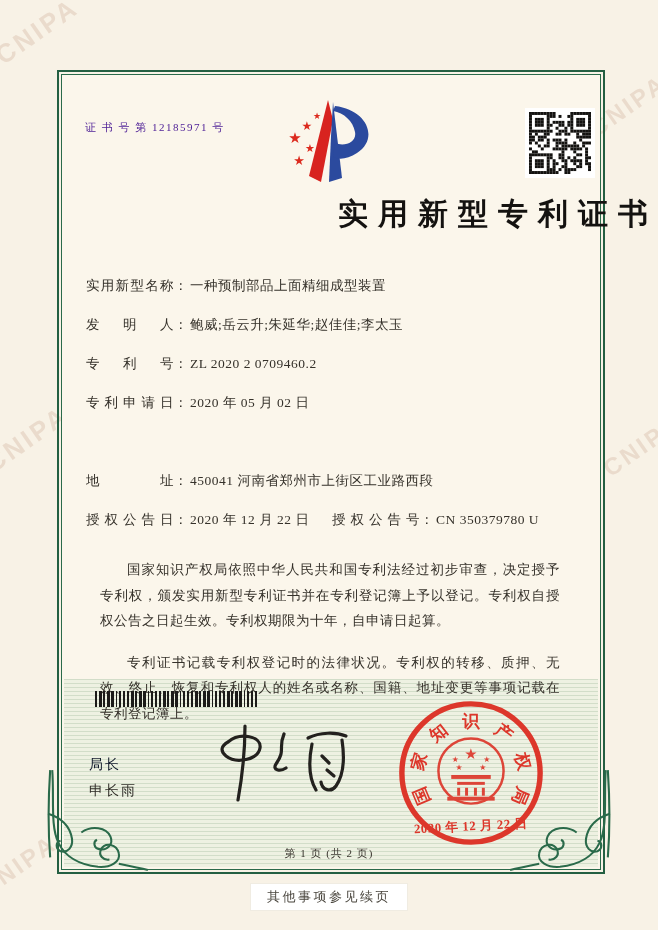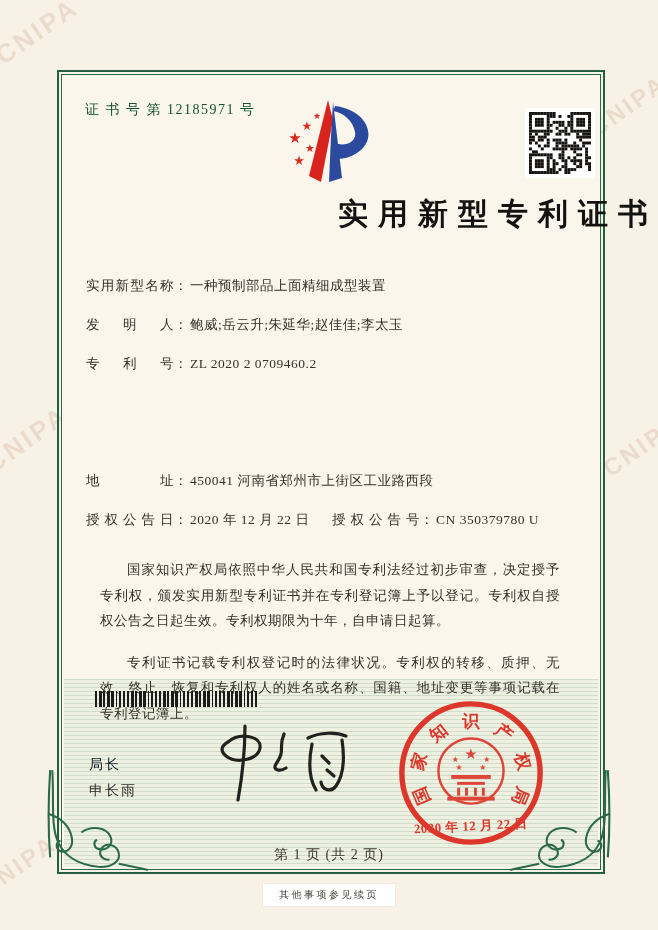--- a/index.html
+++ b/index.html
@@ -11,21 +11,21 @@
   .frame{position:absolute;left:57px;top:70px;width:544px;height:800px;border:2px solid #24604388;
          border-color:#245f42;}
   .frame-inner{position:absolute;inset:2px;border:1px solid #2a6a4a;background:#fbf6eb;}
   .band{position:absolute;left:2px;right:2px;bottom:2px;height:188px;background:#eef1e2;
         background-image:repeating-linear-gradient(180deg,rgba(110,150,110,0.22) 0 1px,rgba(0,0,0,0) 1px 4px);}
   .flourish{position:absolute;width:104px;height:104px;}
   .flourish svg{width:100%;height:100%;}
   .fl-bl{left:46px;top:768px;}
   .fl-br{left:508px;top:768px;transform:scaleX(-1);}
   
-  .cert-no{position:absolute;left:85px;top:101px;font-size:14px;letter-spacing:1.5px;color:#14532d;}
+  .cert-no{position:absolute;left:85px;top:120px;font-size:11px;letter-spacing:1.5px;color:#4c1d95;}
   .logo{position:absolute;left:282px;top:94px;width:96px;height:94px;}
   .qr-wrap{position:absolute;left:525px;top:108px;background:#fff;padding:4px;width:62px;height:62px;}
   .title{position:absolute;left:0;right:0;top:194px;text-align:right;font-size:30px;font-weight:bold;
          letter-spacing:10px;padding-left:10px;color:#141210;}
   
   .row{position:absolute;left:86px;font-size:13.5px;letter-spacing:0.5px;white-space:nowrap;color:#35312a;}
   .f-label{display:inline-block;width:88px;text-align:justify;text-align-last:justify;}
   .f-value{margin-left:2px;margin-top:28px;}
   .grant2{position:absolute;left:246px;top:0;}
   
@@ -41,24 +41,24 @@
             font-family:"Liberation Sans","DejaVu Sans",sans-serif;color:#2e2b26;margin-top:8px;}
   .signature{position:absolute;left:212px;top:720px;width:150px;height:85px;}
   .signature path{stroke:#23211e;stroke-width:3.2;fill:none;stroke-linecap:round;stroke-linejoin:round;}
   .seal{position:absolute;left:392px;top:694px;width:158px;height:158px;opacity:0.93;}
   .seal-ring{fill:none;stroke:#dc2a1e;stroke-width:5.5;}
   .seal-char{font-size:17.5px;font-weight:bold;fill:#dc2a1e;text-anchor:middle;dominant-baseline:central;}
   .seal-date{font-size:13px;font-weight:bold;fill:#dc2a1e;text-anchor:middle;letter-spacing:0.5px;}
   .emblem{stroke:#dc2a1e;fill:#dc2a1e;}
   .emblem-star{fill:#dc2a1e;text-anchor:middle;dominant-baseline:central;
                font-family:"DejaVu Sans",sans-serif;}
-  .page-ind{position:absolute;left:0;right:0;top:846px;text-align:center;font-size:14px;
+  .page-ind{position:absolute;left:0;right:0;top:846px;text-align:center;font-size:11px;
             letter-spacing:1px;color:#3a362f;}
   .cont-note{position:absolute;left:50%;transform:translateX(-50%);top:883px;background:#ffffff;
-             border:1px solid #f0ece2;padding:4px 16px;font-size:10px;letter-spacing:2.5px;color:#4a463e;}
+             border:1px solid #f0ece2;padding:4px 16px;font-size:13px;letter-spacing:2.5px;color:#4a463e;}
   .corner-curve{stroke:#2a6a4a;fill:none;stroke-width:2;}
 </style>
 </head>
 <body>
 
 <div id="page">
 
   <span class="wm" style="left:-10px;top:16px;font-size:26px;">CNIPA</span>
   <span class="wm" style="left:584px;top:92px;font-size:24px;">CNIPA</span>
   <span class="wm" style="left:448px;top:278px;font-size:26px;color:rgba(218,185,162,0.28);">CNIPA</span>
@@ -353,20 +353,23 @@
 
   <div class="row" style="top:277px;">
     <span class="f-label">实用新型名称</span><span>：</span><span class="f-value">一种预制部品上面精细成型装置</span>
   </div>
   <div class="row" style="top:316px;">
     <span class="f-label">发明人</span><span>：</span><span class="f-value">鲍威;岳云升;朱延华;赵佳佳;李太玉</span>
   </div>
   <div class="row" style="top:355px;">
     <span class="f-label">专利号</span><span>：</span><span class="f-value">ZL 2020 2 0709460.2</span>
   </div>
+  <div class="row" style="top:394px;">
+    <span class="f-label">专利申请日</span><span>：</span><span class="f-value">2020 年 05 月 02 日</span>
+  </div>
   <div class="row" style="top:472px;">
     <span class="f-label">地址</span><span>：</span><span class="f-value">450041 河南省郑州市上街区工业路西段</span>
   </div>
   <div class="row" style="top:511px;">
     <span class="f-label">授权公告日</span><span>：</span><span class="f-value">2020 年 12 月 22 日</span>
     <span class="grant2">
       <span class="f-label">授权公告号</span><span>：</span><span class="f-value">CN 350379780 U</span>
     </span>
   </div>
 

